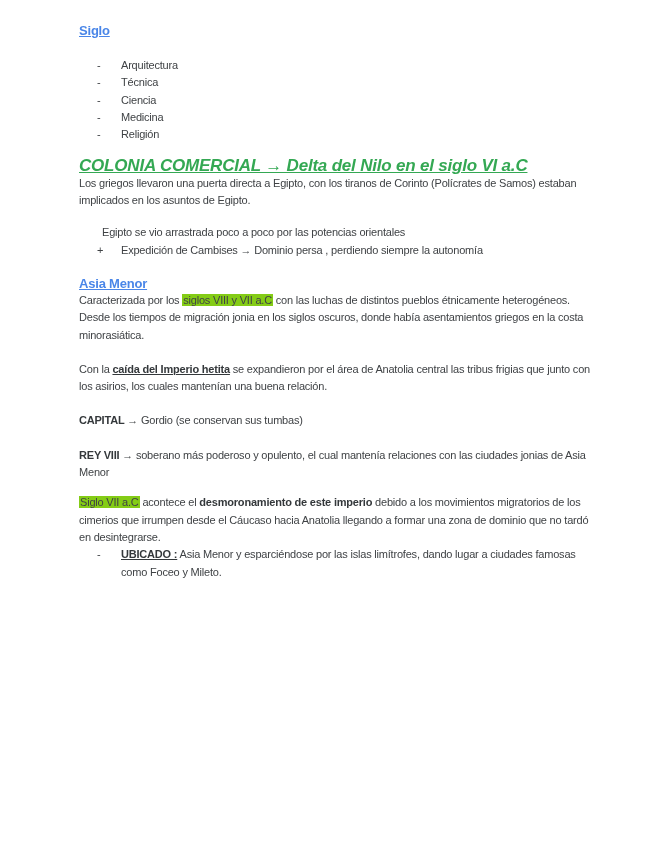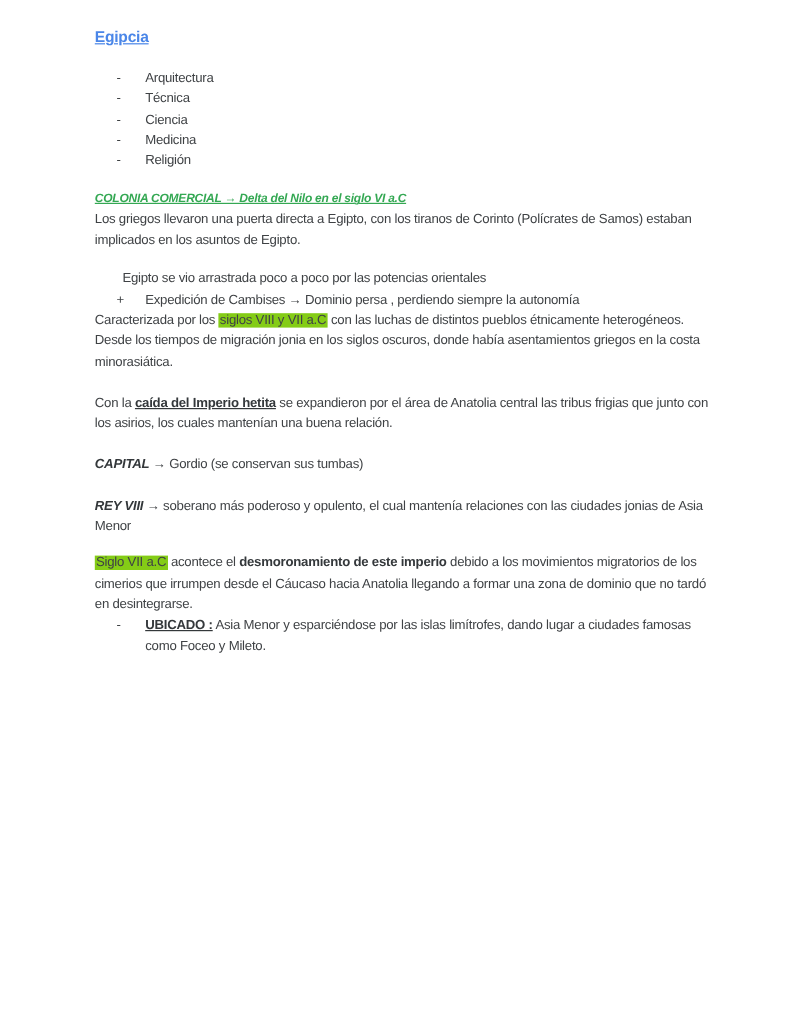--- a/index.html
+++ b/index.html
@@ -10,42 +10,42 @@
     color:#3f4245;font-size:11px;line-height:17.3px;letter-spacing:-0.2px;
   }
   p{margin:0;}
   .h-blue{
     margin:0;font-size:13px;font-weight:700;color:#4a86e8;
     text-decoration:underline;line-height:17px;
   }
   .h-title{margin-bottom:18px;}
   .h-asia{margin-top:16px;}
   .h-green{
-    margin:0;font-size:10px;font-weight:700;font-style:italic;color:#34a853;
+    margin:0;font-size:17px;font-weight:700;font-style:italic;color:#34a853;
     text-decoration:underline;line-height:17.3px;margin-top:14px;
   }
   .b{font-weight:700;color:#34383b;}
   .bu{font-weight:700;text-decoration:underline;color:#34383b;}
-  .bi{font-weight:700;font-style:italic;color:#34383b;text-align:right;}
+  .bi{font-weight:700;color:#34383b;text-align:right;}
   .hl{background:#84cc16;padding:0 1px;}
   .bullet{display:flex;}
   .marker{margin-left:18px;width:24px;flex:none;}
   .btxt{flex:1;}
   .cont{padding-left:42px;}
   .mt-blank{margin-top:15px;margin-left:23px;}
   .mt-blank2{margin-top:17px;}
   .mt-durante{margin-top:15px;}
   .mt-siglo{margin-top:13px;}
 </style>
 </head>
 <body>
 
 <div class="page">
 
-  <h1 class="h-blue h-title">Egipcia</h1>
+  <h1 class="h-blue h-title">Siglo</h1>
 
 
   <div class="bullet">
     <span class="marker">-</span>
     <span class="btxt">Arquitectura</span>
   </div>
   <div class="bullet">
     <span class="marker">-</span>
     <span class="btxt">Técnica</span>
   </div>
@@ -66,20 +66,21 @@
 
   <h2 class="h-green">COLONIA COMERCIAL → Delta del Nilo en el siglo VI a.C</h2>
   <p class="para">Los griegos llevaron una puerta directa a Egipto, con los tiranos de Corinto (Polícrates de Samos) estaban implicados en los asuntos de Egipto.</p>
 
   <p class="para mt-blank">Egipto se vio arrastrada poco a poco por las potencias orientales</p>
   <div class="bullet">
     <span class="marker">+</span>
     <span class="btxt">Expedición de Cambises → Dominio persa , perdiendo siempre la autonomía</span>
   </div>
 
+  <h1 class="h-blue h-asia">Asia Menor</h1>
 
   <p class="para"><span>Caracterizada por los </span><span class="hl">siglos VIII y VII a.C</span><span> con las luchas de distintos pueblos étnicamente heterogéneos. Desde los tiempos de migración jonia en los siglos oscuros, donde había asentamientos griegos en la costa minorasiática.</span></p>
 
   <p class="para mt-blank2"><span>Con la </span><span class="bu">caída del Imperio hetita</span><span> se expandieron por el área de Anatolia central las tribus frigias que junto con los asirios, los cuales mantenían una buena relación.</span></p>
 
   <p class="para mt-blank2"><span class="bi">CAPITAL</span><span> → Gordio (se conservan sus tumbas)</span></p>
 
   <p class="para mt-blank2"><span class="bi">REY VIII</span><span> → soberano más poderoso y opulento, el cual mantenía relaciones con las ciudades jonias de Asia Menor</span></p>
 
   <p class="para mt-siglo"><span class="hl">Siglo VII a.C</span><span>  acontece el </span><span class="b">desmoronamiento de este imperio</span><span> debido a los movimientos migratorios de los cimerios que irrumpen desde el Cáucaso hacia Anatolia llegando a formar una zona de dominio que no tardó en desintegrarse.</span></p>

